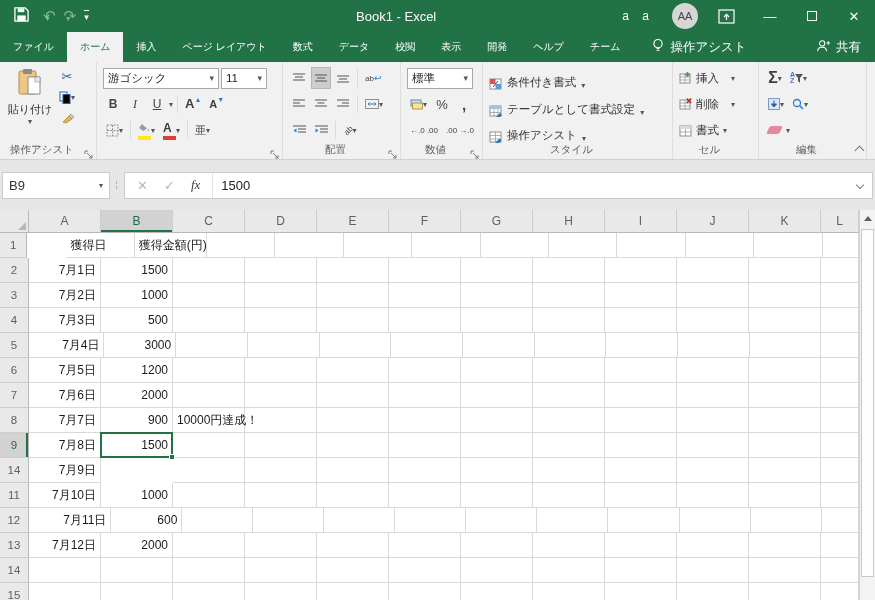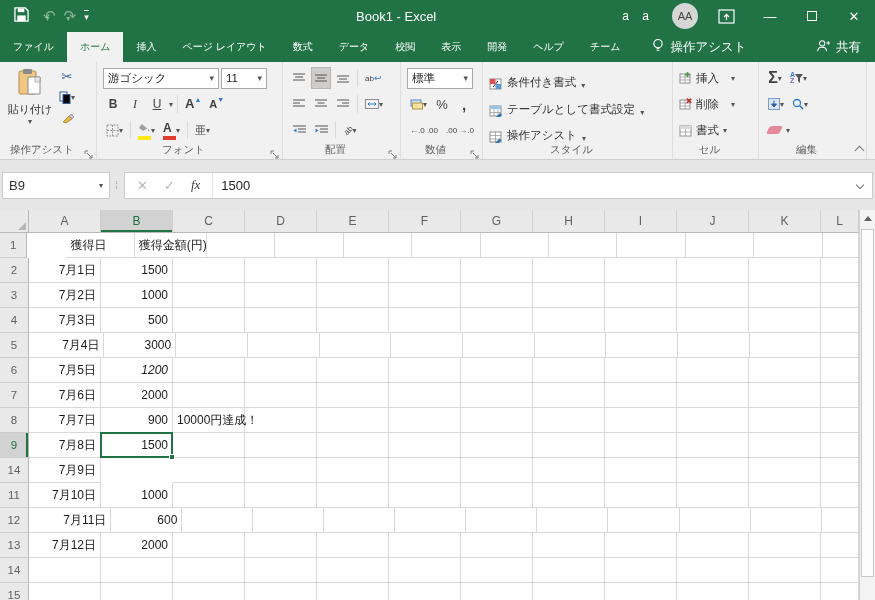--- a/index.html
+++ b/index.html
@@ -251,21 +251,20 @@
               <span><span class="fontA">A</span><span class="redbar"></span></span>
               <span class="dd">▾</span>
             </span>
           <span class="vsep"></span>
           <span class="rbtn">
               <span style="font-size:11px">亜</span>
               <span class="dd">▾</span>
             </span>
         </div>
       </div>
-      <span class="grp-label">フォント</span>
       <span class="launcher"><svg width="10" height="10" viewBox="0 0 10 10">
             <path d="M1 1v3M1 1h3M3 3l5 5M8 5v3h-3" fill="none" stroke="#7a7a7a"></path>
           </svg></span>
     </div>
 
     <div class="grp" style="width:118px">
       <div class="col3" style="width:100%">
         <div class="rrow">
           <span class="rbtn">
               <svg width="12" height="10" viewBox="0 0 12 10">
@@ -595,21 +594,21 @@
           <div class="cell" style="width: 72px;"></div>
           <div class="cell" style="width: 72px;"></div>
           <div class="cell" style="width: 72px;"></div>
           <div class="cell" style="width: 72px;"></div>
           <div class="cell" style="width: 72px;"></div>
           <div class="cell" style="width: 38px;"></div>
         </div>
         <div class="grid-row">
           <div class="row-h">6</div>
           <div class="cell ar" style="width: 72px;">7月5日</div>
-          <div class="cell ar" style="width: 72px; font-style: italic;">1200</div>
+          <div class="cell ar" style="width: 72px;">1200</div>
           <div class="cell" style="width: 72px;"></div>
           <div class="cell" style="width: 72px;"></div>
           <div class="cell" style="width: 72px;"></div>
           <div class="cell" style="width: 72px;"></div>
           <div class="cell" style="width: 72px;"></div>
           <div class="cell" style="width: 72px;"></div>
           <div class="cell" style="width: 72px;"></div>
           <div class="cell" style="width: 72px;"></div>
           <div class="cell" style="width: 72px;"></div>
           <div class="cell" style="width: 38px;"></div>

